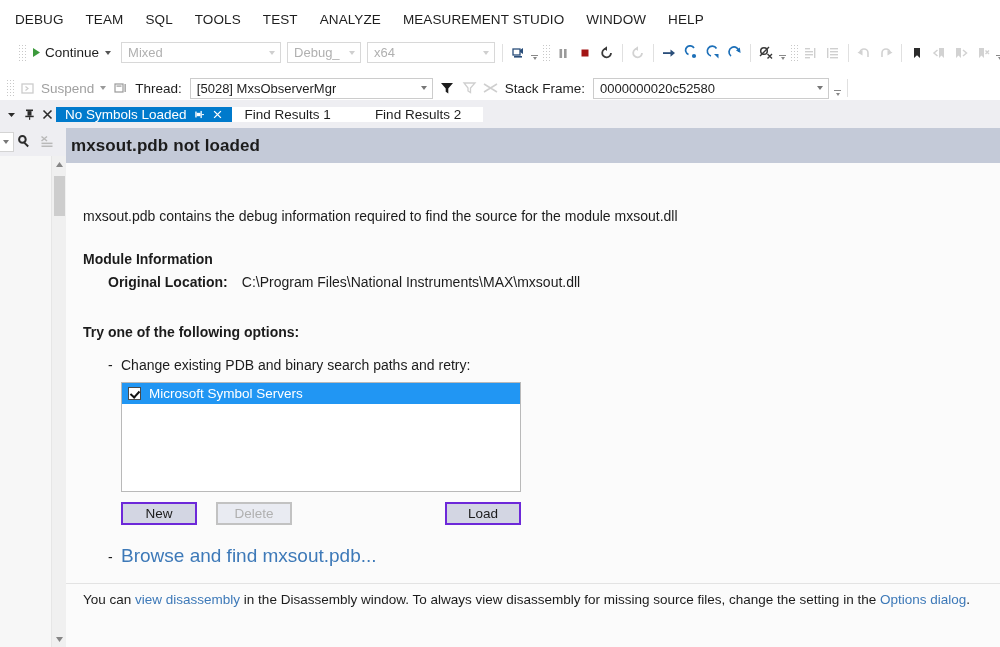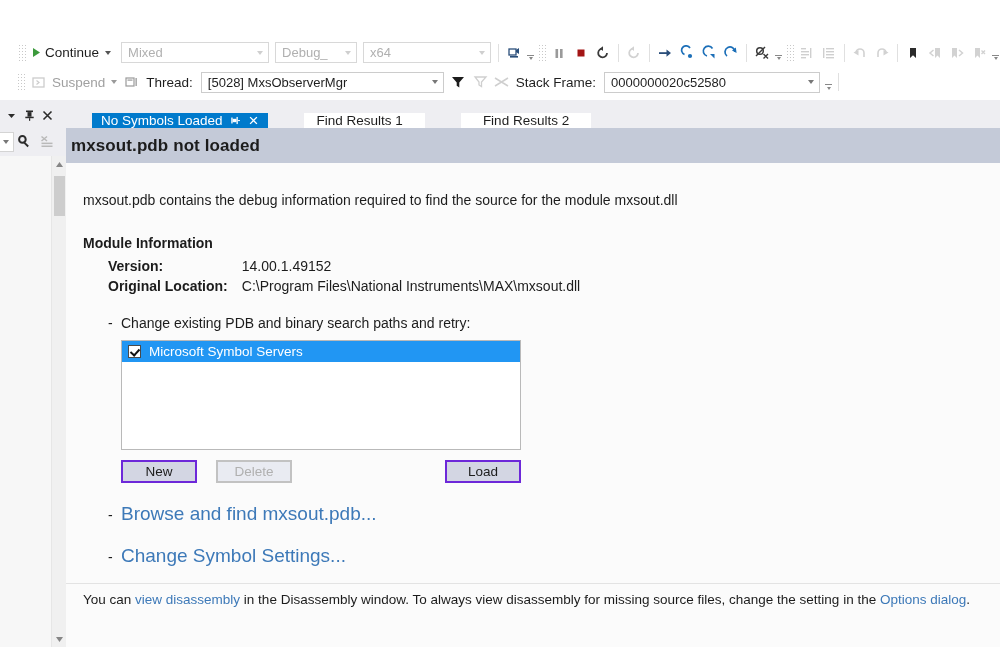--- a/index.html
+++ b/index.html
@@ -35,21 +35,21 @@
 
   
   .toolbar {
     position: absolute; left: 0;
     width: 1000px;
     background: #ffffff;
     display: flex; align-items: center;
     box-sizing: border-box;
   }
   .toolbar-1 { top: 38px; height: 29px; padding-left: 16px; }
-  .toolbar-2 { top: 67px; height: 30px; padding-left: 15px; }
+  .toolbar-2 { top: 73px; height: 30px; padding-left: 4px; }
 
   .tb-grip {
     width: 8px; height: 18px; margin: 0 2px;
     background-image: radial-gradient(#c8c8c8 40%, transparent 41%);
     background-size: 3px 3px;
     flex: none;
   }
   .tb-sep {
     width: 1px; height: 18px; background: #e0e0e0;
     margin: 0 4px; flex: none;
@@ -127,23 +127,22 @@
     border-left: 2px solid transparent;
     border-right: 2px solid transparent;
     border-top: 3px solid #888;
   }
 
   
   .tabstrip {
     position: absolute; left: 0; top: 100px;
     width: 1000px; height: 28px;
     background: #eeeef2;
-    display: flex; align-items: flex-end;
-    box-sizing: border-box;
-    gap: 36px;
+    display: flex; align-items: center;
+    box-sizing: border-box;
   }
   .tabstrip-left {
     display: flex; align-items: center;
     padding-left: 2px; flex: none;
   }
   .ts-icon {
     width: 18px; height: 26px;
     display: flex; align-items: center; justify-content: center;
     flex: none;
   }
@@ -223,21 +222,21 @@
     display: flex; align-items: center;
     padding-left: 5px;
     box-sizing: border-box;
   }
   .doc-title {
     font-size: 17px; font-weight: bold;
     color: #1c1c1c; letter-spacing: .1px;
   }
   .doc-body {
     position: relative;
-    padding: 0 0 0 17px;
+    padding: 16px 0 0 17px;
     background: #fbfbfb;
     height: 452px;
     box-sizing: border-box;
   }
   .para {
     font-size: 14px; color: #1c1c1c;
     padding-top: 29px;
   }
   .section-title {
     font-size: 14px; font-weight: bold; color: #1c1c1c;
@@ -351,40 +350,51 @@
     font-size: 13.5px; color: #1c1c1c;
     white-space: nowrap;
   }
   .footer-text .link { font-size: 13.5px; }
 </style>
 </head>
 <body>
 
 <div id="app">
 
+  <div class="menubar">
+    <div class="menu-item">DEBUG</div>
+    <div class="menu-item">TEAM</div>
+    <div class="menu-item">SQL</div>
+    <div class="menu-item">TOOLS</div>
+    <div class="menu-item">TEST</div>
+    <div class="menu-item">ANALYZE</div>
+    <div class="menu-item">MEASUREMENT STUDIO</div>
+    <div class="menu-item">WINDOW</div>
+    <div class="menu-item">HELP</div>
+  </div>
 
   <div class="toolbar toolbar-1">
     <div class="tb-grip"></div>
 
     <div class="tb-btn">
       <span>
         <svg width="11" height="11" viewBox="0 0 11 11">
             <polygon points="2,1 9,5.5 2,10" fill="#3c9a3c"></polygon>
           </svg>
       </span>
       <span class="tb-label">Continue</span>
       <span class="caret"></span>
     </div>
 
-    <div class="combo dim" style="width:148px">
+    <div class="combo dim" style="width:160px">
       <span class="combo-text">Mixed</span>
       <span class="combo-arrow"></span>
     </div>
 
-    <div class="combo dim" style="width:82px">
+    <div class="combo dim" style="width:74px">
       <span class="combo-text">Debug_</span>
       <span class="combo-arrow"></span>
     </div>
 
     <div class="combo dim" style="width:128px">
       <span class="combo-text">x64</span>
       <span class="combo-arrow"></span>
     </div>
 
     <div class="tb-sep"></div>
@@ -583,21 +593,21 @@
       </svg>
     </div>
     <div class="icon-btn">
       <svg width="17" height="16" viewBox="0 0 17 16">
         <path d="M2 4 L15 12 M2 12 L15 4" stroke="#cfcfcf" stroke-width="1.5"></path>
       </svg>
     </div>
 
     <span class="field-label">Stack Frame:</span>
 
-    <div class="combo" style="width:216px">
+    <div class="combo" style="width:236px">
       <span class="combo-text">0000000020c52580</span>
       <span class="combo-arrow"></span>
     </div>
 
     <div class="small-caret-btn">
         <i></i>
       </div>
 
     <div class="tb-sep"></div>
   </div>
@@ -695,31 +705,28 @@
     </div>
 
     <div class="doc-body">
 
       <div class="para">mxsout.pdb contains the debug information required to find the source for the module mxsout.dll</div>
 
       <div class="section-title">Module Information</div>
 
       <table class="info-table">
         <tbody>
-            <tr>
-          <td class="info-key">Version:</td>
-          <td class="info-val">14.00.1.49152</td>
-        </tr>
         <tr>
           <td class="info-key">Original Location:</td>
           <td class="info-val">C:\Program Files\National Instruments\MAX\mxsout.dll</td>
         </tr>
       </tbody>
         </table>
 
+      <div class="options-title">Try one of the following options:</div>
 
       <div class="bullet-row">
         <span class="bullet-dash">-</span>
         <span class="bullet-text">Change existing PDB and binary search paths and retry:</span>
       </div>
 
       <div class="listbox">
         <div class="listrow selected">
           <span class="lr-check"></span>
           <span class="lr-label">Microsoft Symbol Servers</span>

